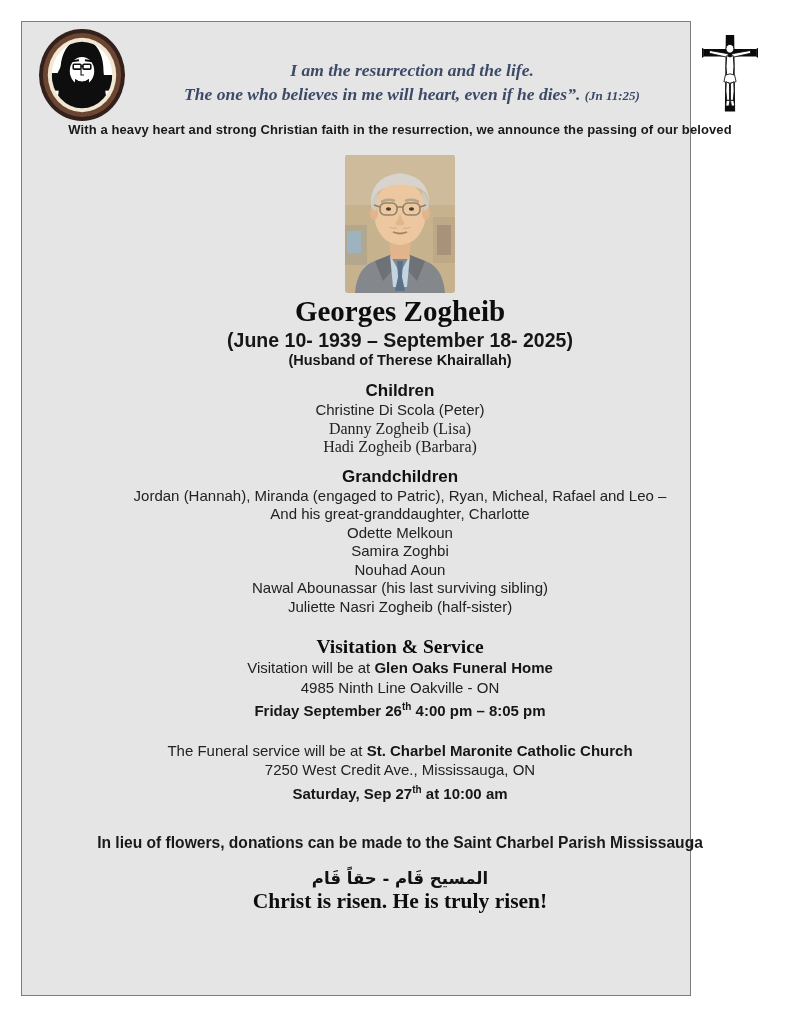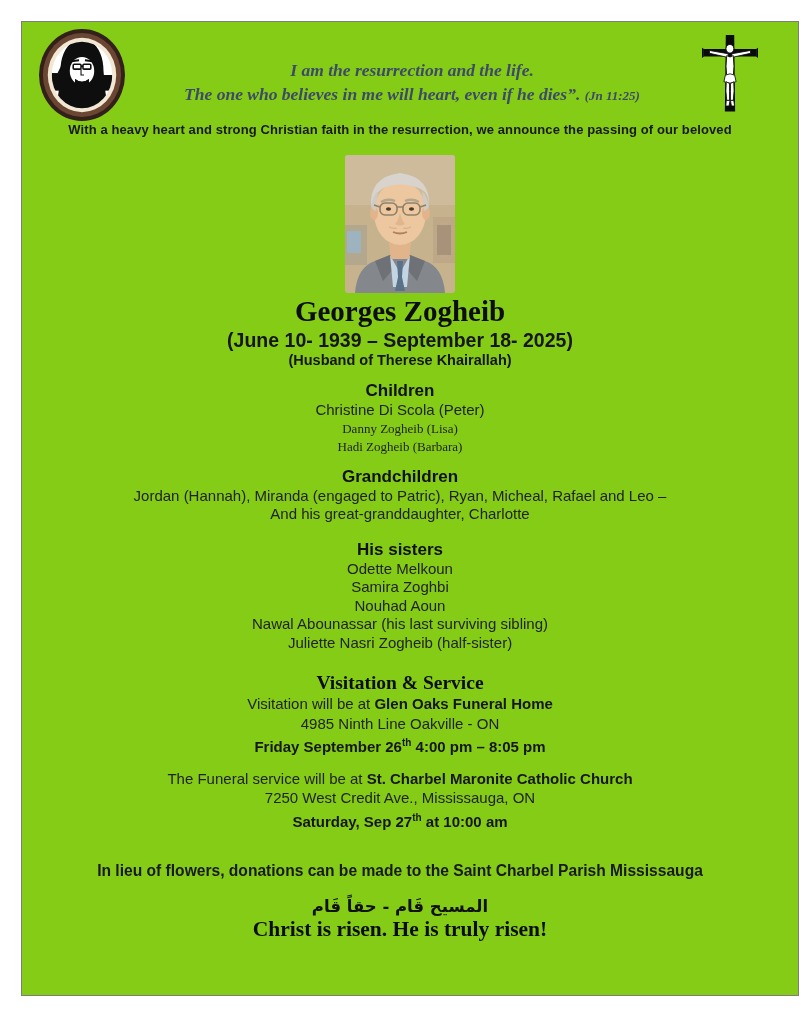--- a/index.html
+++ b/index.html
@@ -9,23 +9,23 @@
     font-family: "Liberation Sans", sans-serif;
     color: #1f1f1f;
     position: relative;
     overflow: hidden;
   }
   .page {
     position: absolute; left: 0; top: 0; width: 801px; height: 1024px;
     background: #ffffff;
   }
   .frame {
-    position: absolute; left: 21px; top: 21px; width: 778px; height: 975px;
+    position: absolute; left: 21px; top: 21px; width: 670px; height: 975px;
     border: 1.6px solid #7d7d7d;
-    background: #84cc16;
+    background: #e5e5e5;
   }
   .emblem { position: absolute; left: 16px; top: 6px; width: 88px; height: 94px; }
   .crucifix { position: absolute; left: 680px; top: 8px; width: 56px; height: 96px; }
 
   .quote-block {
     position: absolute; top: 36px; left: 110px; width: 560px;
     text-align: center;
     font-family: "Liberation Serif", serif;
     font-style: italic; font-weight: bold;
     color: #3c4a68;
@@ -53,35 +53,35 @@
     margin-top: 1px;
   }
   .life-dates { font-weight: bold; font-size: 19.5px; line-height: 22px; color: #161616; }
   .spouse-note { font-weight: bold; font-size: 14.5px; line-height: 19px; color: #161616; }
 
   .sec-heading {
     font-weight: bold; font-size: 17px; line-height: 21px; color: #111;
   }
   .children-h { margin-top: 10px; }
   .line { font-size: 15px; line-height: 18.5px; color: #222; }
-  .line.serif { font-family: "Liberation Serif", serif; font-size: 13px; }
+  .line.serif { font-family: "Liberation Serif", serif; font-size: 16px; }
   .grandchildren-h { margin-top: 9px; }
   .sisters-h { margin-top: 15px; }
 
   .visitation-h {
     font-family: "Liberation Serif", serif;
     font-weight: bold; font-size: 19.5px; line-height: 23px; color: #0d0d0d;
     margin-top: 19px;
   }
   .v-line { font-size: 15px; line-height: 19.5px; color: #222; }
   .v-line b { color: #161616; }
   .v-line.bold { font-weight: bold; color: #161616; }
   sup { font-size: 10px; }
 
-  .funeral-block { margin-top: 12px; }
+  .funeral-block { margin-top: 20px; }
   .donations {
     margin-top: 31px;
     font-weight: bold; font-size: 15.6px; color: #191919;
   }
   .arabic-line {
     margin-top: 17px;
     font-family: "DejaVu Sans", sans-serif;
     font-weight: bold; font-size: 16.5px; color: #111;
     direction: rtl;
   }
@@ -209,21 +209,20 @@
 
       <div class="sec-heading children-h">Children</div>
       <div class="line">Christine Di Scola (Peter)</div>
       <div class="line serif">Danny Zogheib (Lisa)</div>
       <div class="line serif">Hadi Zogheib (Barbara)</div>
 
       <div class="sec-heading grandchildren-h">Grandchildren</div>
       <div class="line">Jordan (Hannah), Miranda (engaged to Patric), Ryan, Micheal, Rafael and Leo –</div>
       <div class="line">And his great-granddaughter, Charlotte</div>
 
-      <div class="sec-heading sisters-h">His sisters</div>
       <div class="line">Odette Melkoun</div>
       <div class="line">Samira Zoghbi</div>
       <div class="line">Nouhad Aoun</div>
       <div class="line">Nawal Abounassar (his last surviving sibling)</div>
       <div class="line">Juliette Nasri Zogheib (half-sister)</div>
 
       <div class="visitation-h">Visitation &amp; Service</div>
       <div class="v-line">
         <span>Visitation will be at </span><b>Glen Oaks Funeral Home</b>
       </div>

